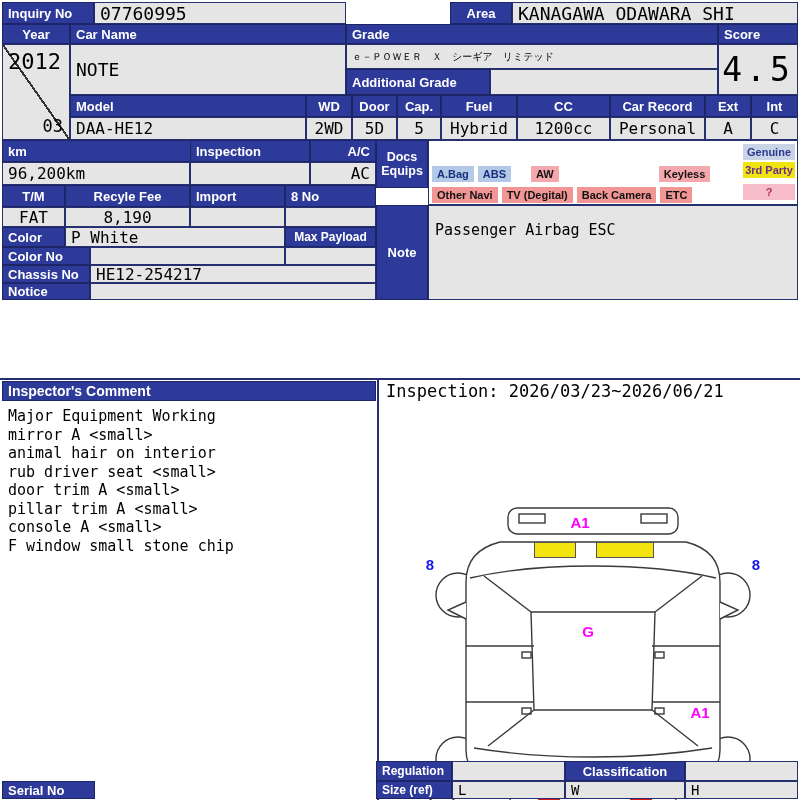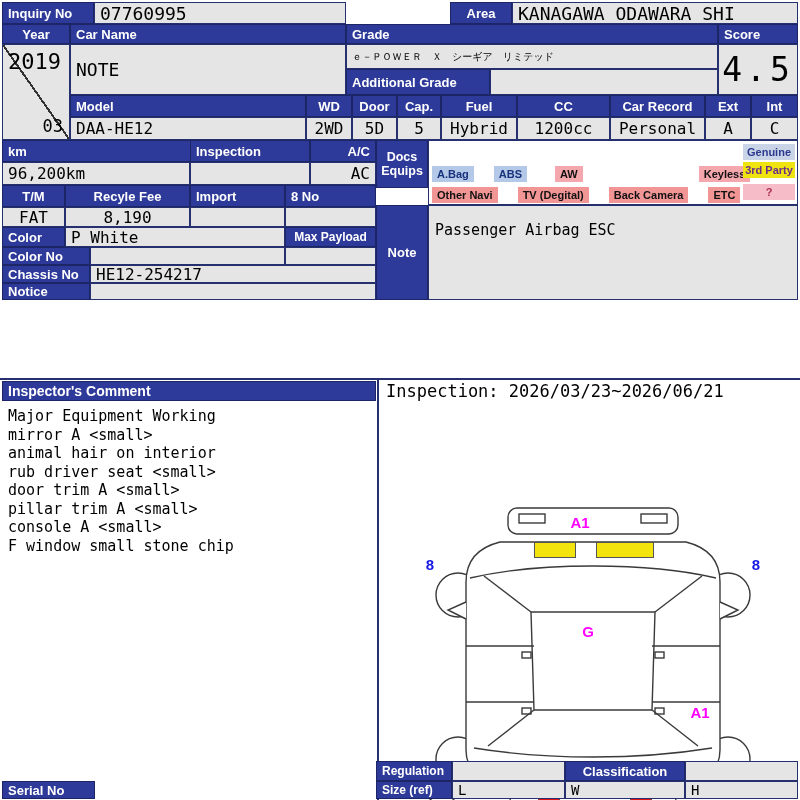--- a/index.html
+++ b/index.html
@@ -12,31 +12,31 @@
   .cell{background:#e5e5e5;border:1px solid #26306e;display:flex;align-items:center;padding:0 5px;font-family:"DejaVu Sans Mono",monospace;font-size:16px;color:#000;white-space:nowrap}
   .cell.c{justify-content:center;padding:2px}
   .cell.r{justify-content:flex-end}
   .cell.big{font-size:18px}
   .panel{background:#fff;border:1px solid #26306e}
   .year-cell{position:relative;background-image:linear-gradient(to top right,transparent calc(50% - 1px),#333 calc(50% - 1px),#333 calc(50% + 1px),transparent calc(50% + 1px))}
   .yr{position:absolute;top:4px;left:5px;font-size:22px;font-family:"DejaVu Sans Mono",monospace}
   .mo{position:absolute;bottom:3px;right:6px;font-size:17px;font-family:"DejaVu Sans Mono",monospace}
   .score{font-size:33px;letter-spacing:4px;font-family:"DejaVu Sans Mono",monospace}
   .docs-equips{flex-direction:column;justify-content:center;line-height:1.15;font-size:12.5px}
-  .badge-row{position:absolute;display:flex;gap:20px}
+  .badge-row{position:absolute;display:flex;gap:4px}
   .badge-col{position:absolute;display:flex;flex-direction:column;gap:2px;align-items:stretch}
   .badge{display:inline-flex;align-items:center;justify-content:center;height:16px;padding:0 5px;font-size:11px;font-weight:bold;white-space:nowrap}
   .b-blue{background:#b4c9e8;color:#17317a}
   .b-pink{background:#f4a7ad;color:#111}
   .b-red{background:#f19595;color:#111}
   .b-grey{background:#c9d4e6;color:#2b3990}
   .b-yellow{background:#efe410;color:#6b2d8a}
   .b-query{background:#f6bcc8;color:#b03050}
   .badge-col .badge{width:52px}
-  [data-badges="row1"] .badge:nth-child(3){margin-left:8px}
+  [data-badges="row1"] .badge:nth-child(3){margin-left:16px}
   [data-badges="row1"] .badge:nth-child(4){margin-left:96px}
   [data-badges="side"] .badge:nth-child(3){margin-top:4px}
   .note-panel{align-items:flex-start;padding:15px 6px;font-family:"DejaVu Sans Mono",monospace;font-size:15px}
   .comments{font-family:"DejaVu Sans Mono",monospace;font-size:15px;line-height:18.5px;color:#000}
   .comment-line{white-space:pre}
   .insp-period{font-family:"DejaVu Sans Mono",monospace;font-size:17px;color:#000;display:flex;align-items:center;white-space:nowrap}
   .diagram{position:relative}
   .zone{position:absolute;border:1px solid #555}
   .mark{position:absolute;transform:translate(-50%,-50%);font-weight:bold;font-size:15px;font-family:"Liberation Sans",sans-serif;white-space:nowrap}
   .mark-magenta{color:#ff00ff}
@@ -50,21 +50,21 @@
 <div class="abs cell big" style="left:94px;top:2px;width:252px;height:22px">07760995</div>
 <div class="abs hd c" style="left:450px;top:2px;width:62px;height:22px">Area</div>
 <div class="abs cell big" style="left:512px;top:2px;width:286px;height:22px">KANAGAWA ODAWARA SHI</div>
 
 <div class="abs hd c" style="left:2px;top:24px;width:68px;height:20px">Year</div>
 <div class="abs hd" style="left:70px;top:24px;width:276px;height:20px">Car Name</div>
 <div class="abs hd" style="left:346px;top:24px;width:372px;height:20px">Grade</div>
 <div class="abs hd" style="left:718px;top:24px;width:80px;height:20px">Score</div>
 
 <div class="abs cell year-cell" style="left:2px;top:44px;width:68px;height:96px">
-  <span class="yr">2019</span>
+  <span class="yr">2012</span>
   <span class="mo">03</span>
 </div>
 <div class="abs cell big" style="left:70px;top:44px;width:276px;height:51px">NOTE</div>
 <div class="abs cell" style="left:346px;top:44px;width:372px;height:25px;font-size:10px">ｅ－ＰＯＷＥＲ　Ｘ　シーギア　リミテッド</div>
 <div class="abs hd" style="left:346px;top:69px;width:144px;height:26px">Additional Grade</div>
 <div class="abs cell" style="left:490px;top:69px;width:228px;height:26px"></div>
 <div class="abs cell c score" style="left:718px;top:44px;width:80px;height:51px">4.5</div>
 
 <div class="abs hd" style="left:70px;top:95px;width:236px;height:22px">Model</div>
 <div class="abs hd c" style="left:306px;top:95px;width:46px;height:22px">WD</div>

